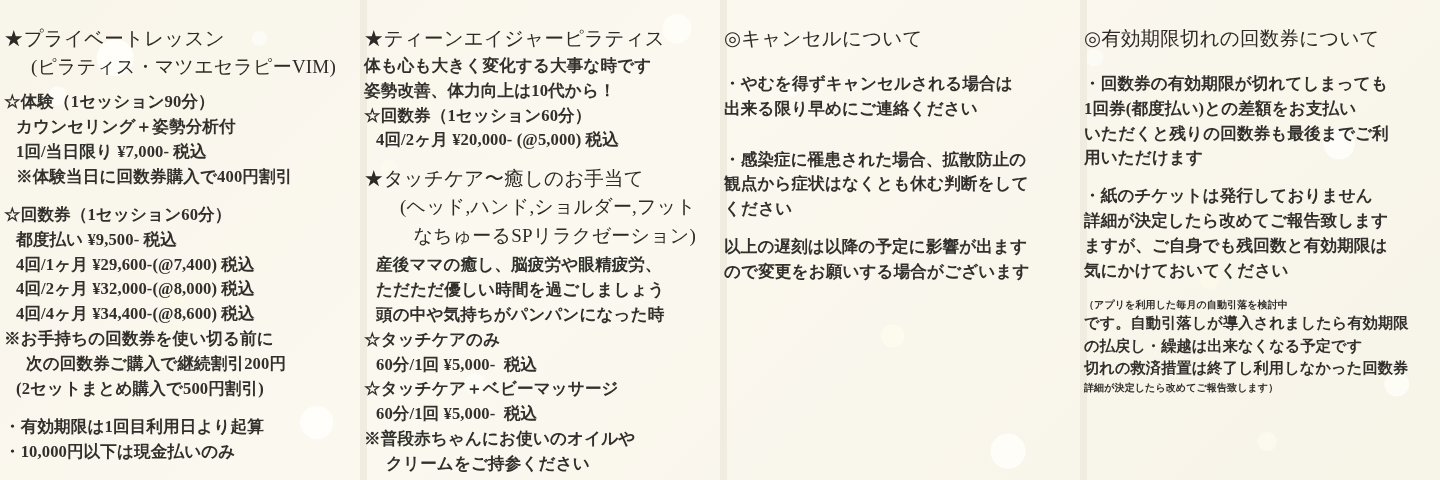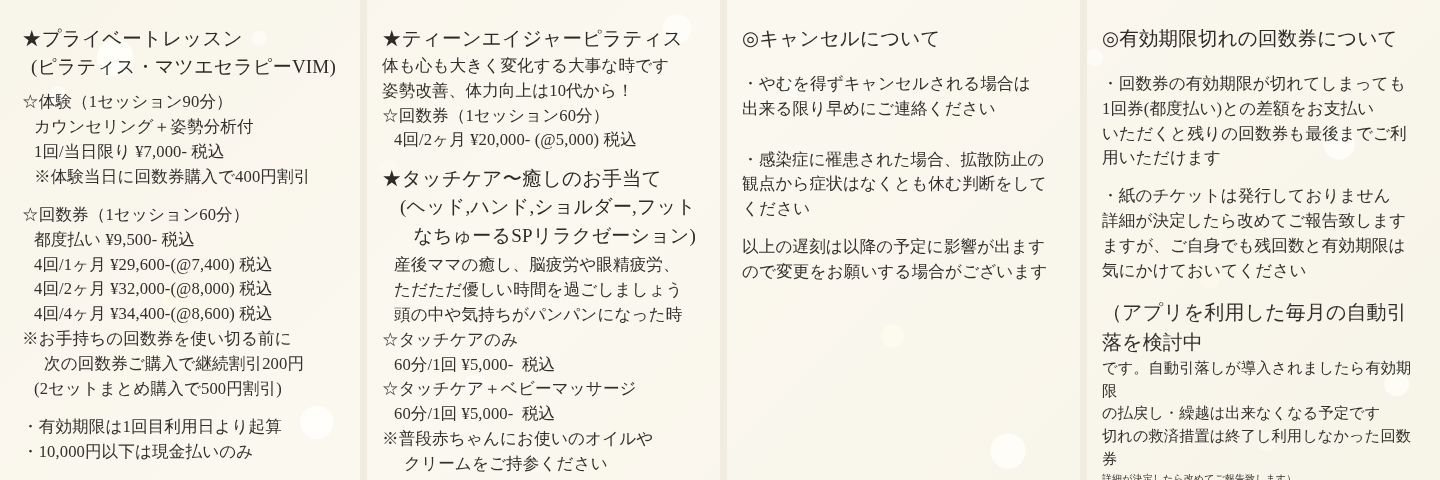--- a/index.html
+++ b/index.html
@@ -45,21 +45,21 @@
       radial-gradient(circle at 76% 12%, rgba(255,255,255,0.7) 0 8px, rgba(255,255,255,0) 9px),
       radial-gradient(circle at 84% 58%, rgba(250,245,220,0.85) 0 10px, rgba(255,255,255,0) 11px),
       radial-gradient(circle at 97% 80%, rgba(255,255,255,0.8) 0 12px, rgba(255,255,255,0) 13px),
       radial-gradient(circle at 88% 92%, rgba(252,248,228,0.7) 0 9px, rgba(255,255,255,0) 10px);
     opacity: 0.9;
   }
   .panel {
     position: relative;
     z-index: 2;
     flex: 1 1 0;
-    padding: 26px 18px 10px 22px;
+    padding: 26px 18px 10px 4px;
     box-sizing: border-box;
     background: rgba(255,253,247,0.58);
     border-right: 6px solid rgba(243,239,230,0.0);
     overflow: hidden;
   }
   .panel + .panel {
     box-shadow: inset 7px 0 0 0 #f1ece0;
   }
   .panel-inner {
     position: relative;
@@ -81,20 +81,21 @@
     letter-spacing: 0.2px;
     text-align: right;
   }
   .line {
     font-size: 16.6px;
     line-height: 1.5;
     color: #32302c;
     margin: 0;
     letter-spacing: 0.1px;
     white-space: pre-wrap;
+    font-weight: bold;
   }
   .gap-s { height: 7px; }
   .gap-m { height: 13px; }
   .gap-l { height: 18px; }
   .indent-1 { padding-left: 12px; }
   .indent-2 { padding-left: 22px; }
   .block { margin: 0; }
 </style>
 </head>
 <body>
@@ -222,21 +223,21 @@
       <div class="block">
         <p class="line">・紙のチケットは発行しておりません</p>
         <p class="line">詳細が決定したら改めてご報告致します</p>
         <p class="line">ますが、ご自身でも残回数と有効期限は</p>
         <p class="line">気にかけておいてください</p>
       </div>
 
       <div class="gap-m"></div>
 
       <div class="block">
-        <p class="line" style="font-size:20px;">（アプリを利用した毎月の自動引落を検討中</p>
+        <p class="line" style="font-size:10px;">（アプリを利用した毎月の自動引落を検討中</p>
         <p class="line" style="font-size:15.2px;">です。自動引落しが導入されましたら有効期限</p>
         <p class="line" style="font-size:15.2px;">の払戻し・繰越は出来なくなる予定です</p>
         <p class="line" style="font-size:15.2px;">切れの救済措置は終了し利用しなかった回数券</p>
         <p class="line" style="font-size:10px;">詳細が決定したら改めてご報告致します）</p>
       </div>
     </div>
   </section>
 
 </div>
 

